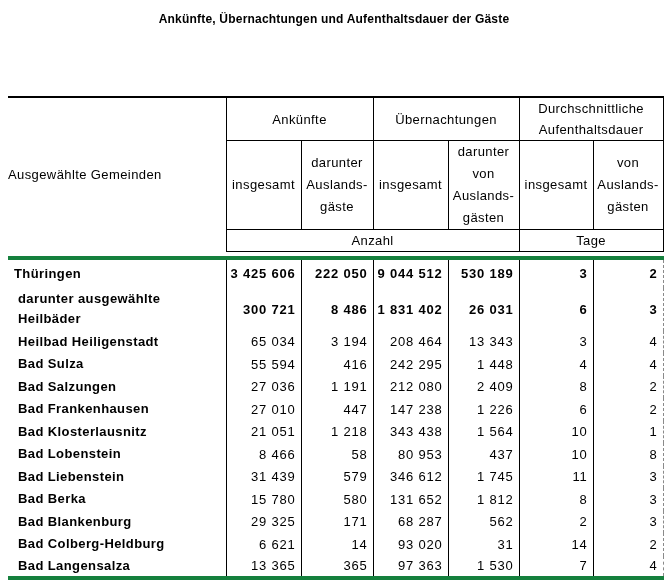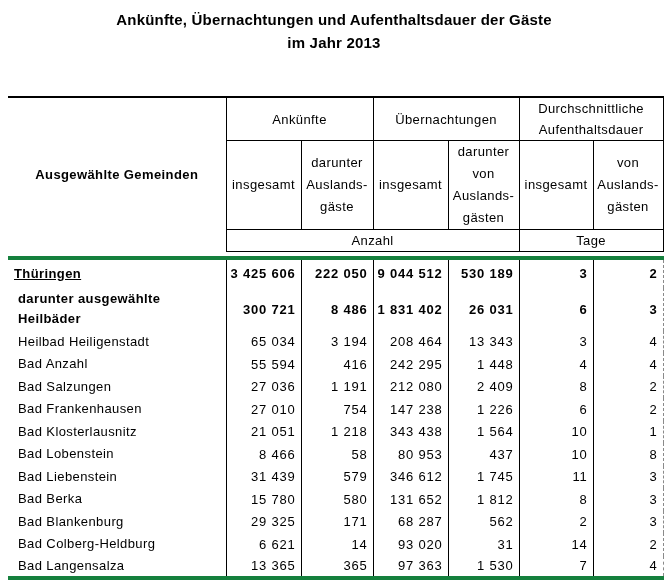--- a/index.html
+++ b/index.html
@@ -7,21 +7,21 @@
     width:668px; height:580px; overflow:hidden;
     background:#ffffff; color:#000000;
     font-family:"Liberation Sans", sans-serif;
   }
   .page { position:relative; width:668px; height:580px; }
 
   .title-block {
     padding-top:8px;
     text-align:center;
     font-weight:bold;
-    font-size:15px;
+    font-size:12px;
     line-height:23px;
     letter-spacing:0.2px;
   }
 
   table.stats {
     position:absolute; left:8px; top:96px;
     width:655px;
     border-collapse:collapse;
     table-layout:fixed;
     border-top:2px solid #000;
@@ -47,44 +47,44 @@
   tr.data-row    { height:22.5px; }
   tr.data-row-lg { height:30px; }
   tr.data-row-xl { height:43px; }
 
   th.hdr {
     text-align:center;
     white-space:pre-line;
     line-height:21px;
   }
   th.sub { line-height:22px; }
-  th.gemeinden { text-align:center;font-weight:bold; }
+  th.gemeinden { text-align:left; }
 
   td.num {
     text-align:right;
     padding-right:5px;
     letter-spacing:0.8px;
   }
   td.label {
     text-align:left;
     padding-left:10px;
     white-space:pre-line;
     line-height:20px;
-  }
-  td.label.lv1 { padding-left:6px;text-decoration:underline; }
+    font-weight:bold;
+  }
+  td.label.lv1 { padding-left:6px; }
   tr.bold td { font-weight:bold; }
 </style>
 </head>
 <body>
 
 <div class="page">
 
   <div class="title-block">
     <div>Ankünfte, Übernachtungen und Aufenthaltsdauer der Gäste</div>
-    <div>im Jahr 2013</div>
   </div>
 
   <table class="stats">
     <colgroup>
       <col style="width:218px">
         <col style="width:75px">
         <col style="width:72px">
       <col style="width:75px">
         <col style="width:71px">
         <col style="width:74px">
@@ -150,21 +150,21 @@
       <td class="label br">Heilbad Heiligenstadt</td>
       <td class="num br">65 034</td>
       <td class="num br">3 194</td>
       <td class="num br">208 464</td>
       <td class="num br">13 343</td>
       <td class="num br">3</td>
       <td class="num brd">4</td>
     </tr>
 
     <tr class="data-row">
-      <td class="label br">Bad Anzahl</td>
+      <td class="label br">Bad Sulza</td>
       <td class="num br">55 594</td>
       <td class="num br">416</td>
       <td class="num br">242 295</td>
       <td class="num br">1 448</td>
       <td class="num br">4</td>
       <td class="num brd">4</td>
     </tr>
 
     <tr class="data-row">
       <td class="label br">Bad Salzungen</td>
@@ -172,21 +172,21 @@
       <td class="num br">1 191</td>
       <td class="num br">212 080</td>
       <td class="num br">2 409</td>
       <td class="num br">8</td>
       <td class="num brd">2</td>
     </tr>
 
     <tr class="data-row">
       <td class="label br">Bad Frankenhausen</td>
       <td class="num br">27 010</td>
-      <td class="num br">754</td>
+      <td class="num br">447</td>
       <td class="num br">147 238</td>
       <td class="num br">1 226</td>
       <td class="num br">6</td>
       <td class="num brd">2</td>
     </tr>
 
     <tr class="data-row">
       <td class="label br">Bad Klosterlausnitz</td>
       <td class="num br">21 051</td>
       <td class="num br">1 218</td>

